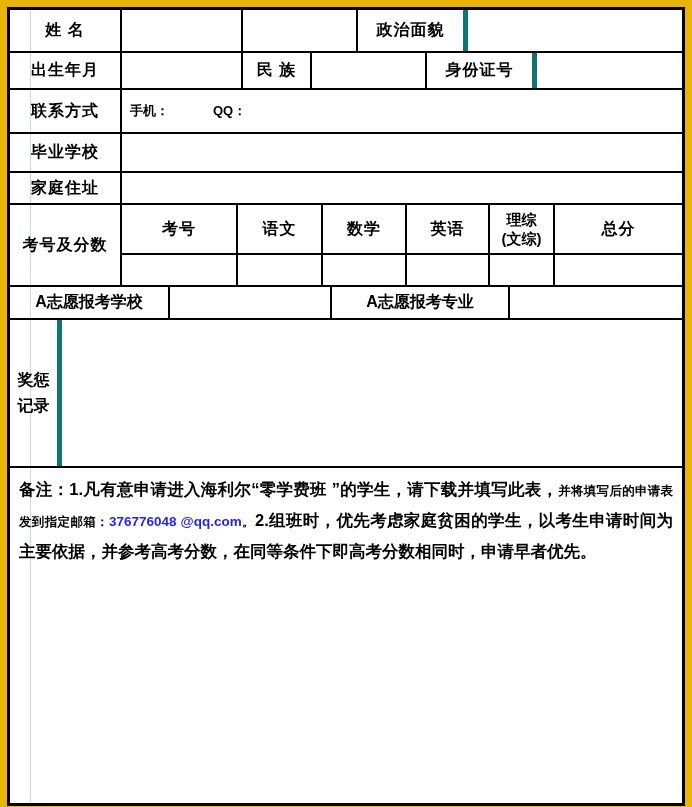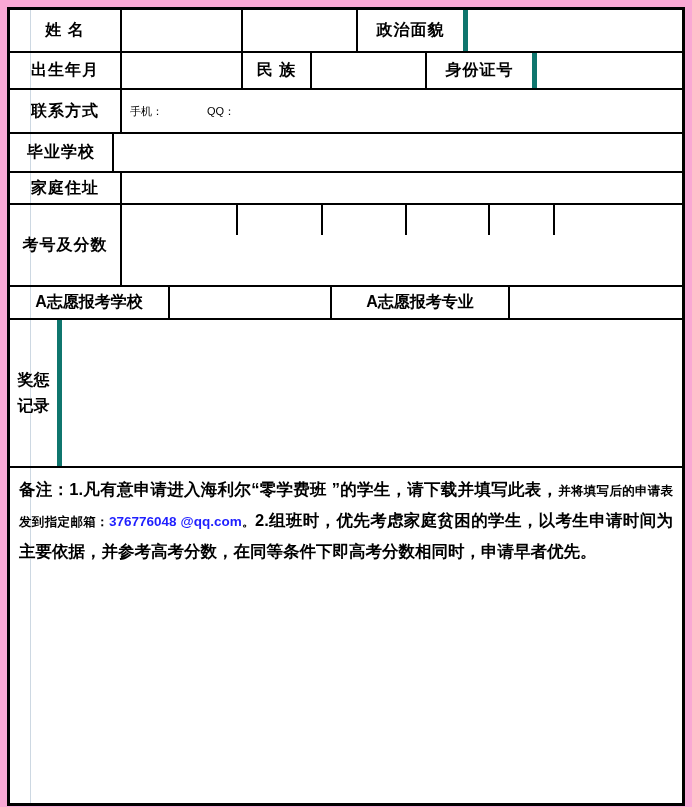--- a/index.html
+++ b/index.html
@@ -1,19 +1,19 @@
 <!DOCTYPE html>
 <html><head>
 <meta charset="utf-8">
 <style>
   html,body{margin:0;padding:0;background:#ffffff;}
   .page{
     position:relative;
     width:692px;height:807px;
-    background:#f9a8d4;
+    background:#eab308;
     font-family:"Liberation Sans","DejaVu Sans",sans-serif;
     color:#000;
   }
   .tbl{
     position:absolute;left:7px;top:7px;
     width:678px;height:799px;
     border:3px solid #000;
     box-sizing:border-box;
     display:flex;flex-direction:column;
     background:#fff;
@@ -27,21 +27,21 @@
     overflow:hidden;
   }
   .cell.grow{flex:1 1 auto;border-right:none;}
   .cell.thickR{border-right:5px solid #0f766e;}
   .lbl{font-weight:700;font-size:16px;letter-spacing:1px;text-align:center;}
   .lbl.small{font-size:15px;line-height:19px;}
   .prelines{white-space:pre-line;}
   .vlabel{font-weight:700;font-size:16px;line-height:26px;text-align:center;white-space:pre-line;}
   .inputcell{background:#fff;}
   .contactcell{justify-content:flex-start;padding-left:8px;}
-  .minilbl{font-weight:400;font-size:11px;letter-spacing:0;}
+  .minilbl{font-weight:700;font-size:13px;letter-spacing:0;}
   .subcol{flex:1 1 auto;display:flex;flex-direction:column;box-sizing:border-box;}
   .subrow{display:flex;flex-direction:row;box-sizing:border-box;flex:0 0 auto;}
   .subrow.hdr{border-bottom:2px solid #000;}
   .notecell{
     flex:1 1 auto;box-sizing:border-box;
     padding:7px 9px 0 9px;
     font-weight:700;font-size:16.5px;line-height:29px;
     text-align:justify;
   }
   .notesmall{font-size:12.5px;}
@@ -76,32 +76,41 @@
 
     <div class="row" style="height:44px">
       <div class="cell lbl" style="width:112px">联系方式</div>
       <div class="cell grow inputcell contactcell">
         <span class="minilbl">手机：</span>
         <span class="minilbl" style="margin-left:44px">QQ：</span>
       </div>
     </div>
 
     <div class="row" style="height:39px">
-      <div class="cell lbl" style="width:104px">毕业学校</div>
+      <div class="cell lbl" style="width:112px">毕业学校</div>
       <div class="cell grow inputcell"></div>
     </div>
 
     <div class="row" style="height:32px">
       <div class="cell lbl" style="width:112px">家庭住址</div>
       <div class="cell grow inputcell"></div>
     </div>
 
     <div class="row" style="height:82px">
       <div class="cell lbl" style="width:112px">考号及分数</div>
       <div class="subcol">
+        <div class="subrow hdr" style="height:50px">
+          <div class="cell lbl" style="width:116px">考号</div>
+          <div class="cell lbl" style="width:85px">语文</div>
+          <div class="cell lbl" style="width:84px">数学</div>
+          <div class="cell lbl" style="width:83px">英语</div>
+          <div class="cell lbl small prelines" style="width:65px;letter-spacing:0">理综
+(文综)</div>
+          <div class="cell grow lbl">总分</div>
+        </div>
         <div class="subrow" style="height:30px">
           <div class="cell inputcell" style="width:116px"></div>
           <div class="cell inputcell" style="width:85px"></div>
           <div class="cell inputcell" style="width:84px"></div>
           <div class="cell inputcell" style="width:83px"></div>
           <div class="cell inputcell" style="width:65px"></div>
           <div class="cell grow inputcell"></div>
         </div>
       </div>
     </div>

